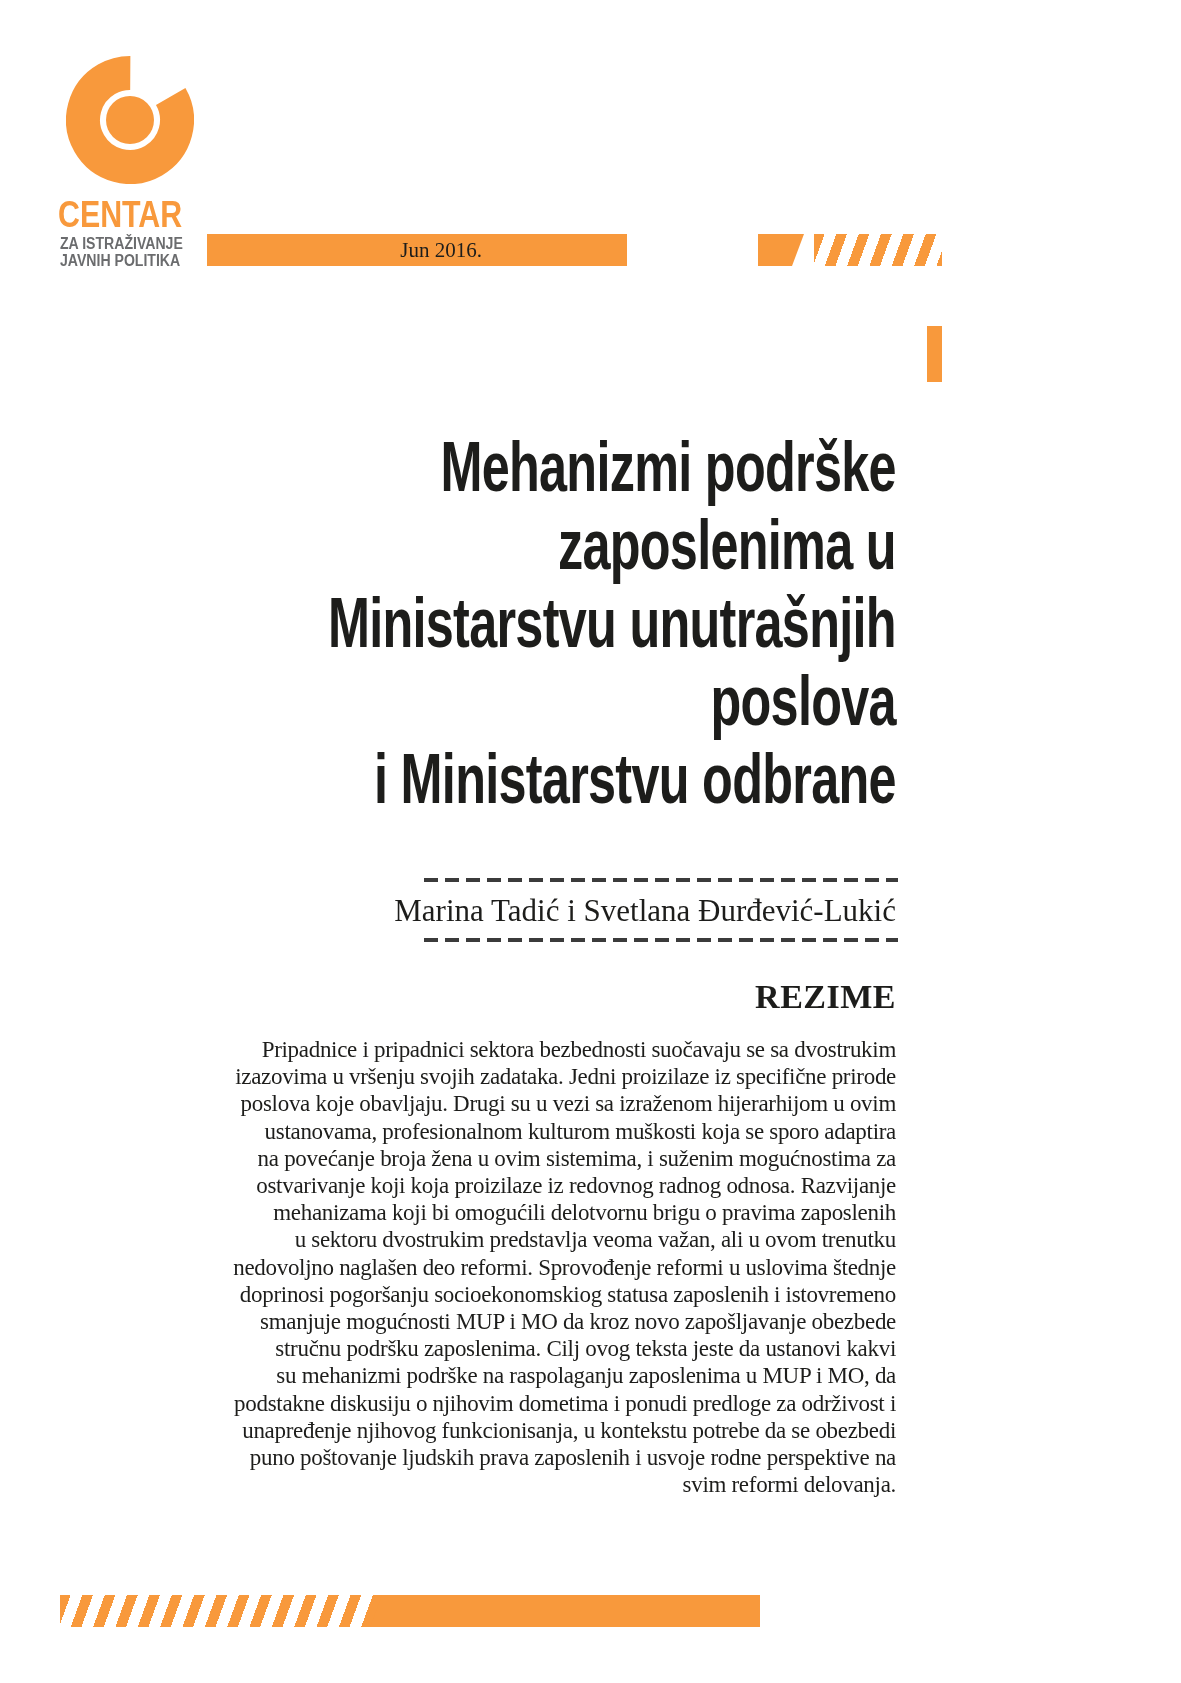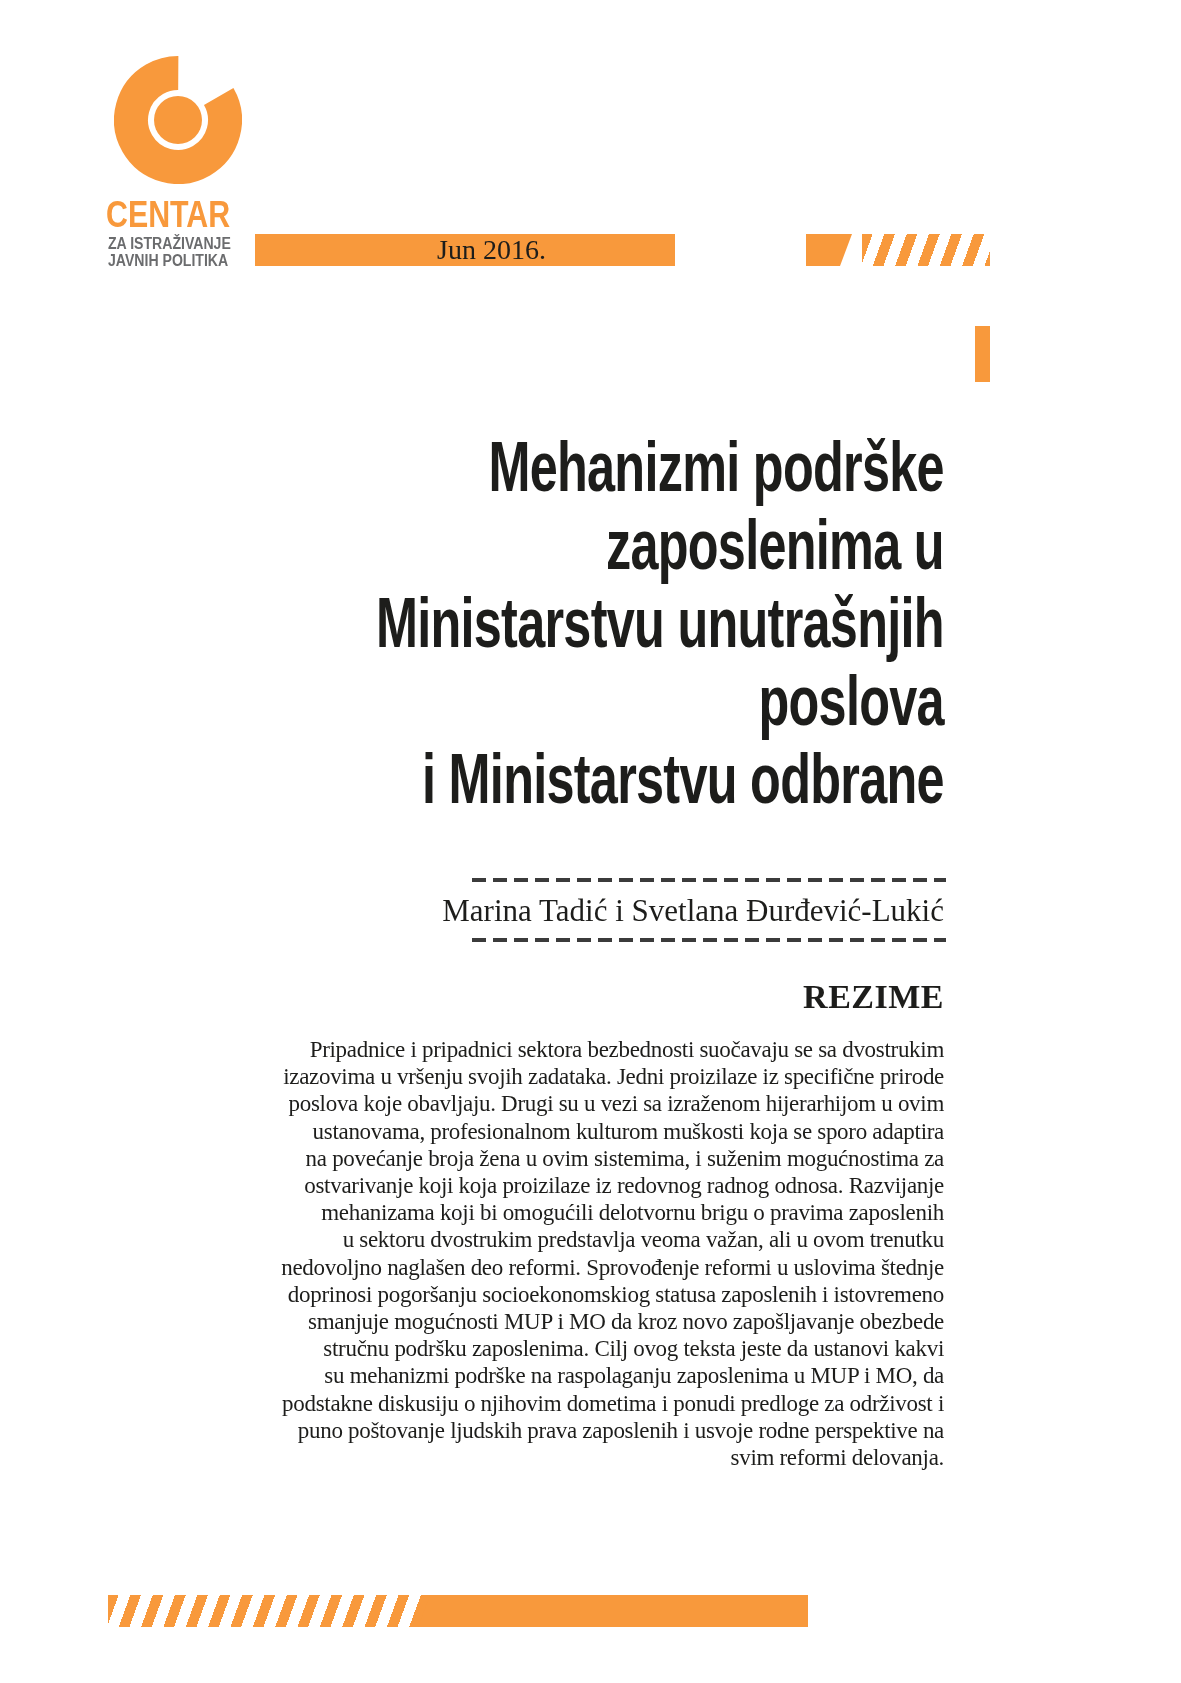--- a/index.html
+++ b/index.html
@@ -1,34 +1,34 @@
 <!DOCTYPE html>
 <html><head>
 <meta charset="utf-8">
 <style>
   html,body{margin:0;padding:0;background:#ffffff;}
   .page{position:relative;width:942px;height:1683px;background:#ffffff;overflow:hidden;
-        font-family:"Liberation Serif",serif;color:#1d1d1b;margin-left:48px;}
+        font-family:"Liberation Serif",serif;color:#1d1d1b;}
 
   
   .logo-mark{position:absolute;left:66px;top:56px;width:128px;height:128px;}
   .logo-brand{position:absolute;left:58px;top:198px;font-family:"Liberation Sans",sans-serif;
               font-weight:bold;font-size:37px;line-height:34px;color:#F8993C;
               transform:scaleX(0.82);transform-origin:left center;white-space:nowrap;}
   .logo-sub1{position:absolute;left:60px;top:235px;font-family:"Liberation Sans",sans-serif;
              font-weight:bold;font-size:16px;line-height:17px;color:#6B6C6E;
              transform:scaleX(0.88);transform-origin:left center;white-space:nowrap;}
   .logo-sub2{position:absolute;left:60px;top:252px;font-family:"Liberation Sans",sans-serif;
              font-weight:bold;font-size:16px;line-height:17px;color:#6B6C6E;
              transform:scaleX(0.88);transform-origin:left center;white-space:nowrap;}
 
   
   .top-bar-left{position:absolute;left:207px;top:234px;width:420px;height:32px;background:#F8993C;}
-  .top-date{position:absolute;right:444px;top:234px;height:32px;line-height:32px;
-            font-size:28px;color:#1d1d1b;white-space:nowrap;}
+  .top-date{position:absolute;right:460px;top:234px;height:32px;line-height:32px;
+            font-size:21px;color:#1d1d1b;white-space:nowrap;}
   .top-right-group{position:absolute;left:758px;top:234px;width:364px;height:32px;}
   .top-right-lead{position:absolute;left:0;top:0;width:46px;height:32px;background:#F8993C;
                   clip-path:polygon(0 0,100% 0,calc(100% - 12px) 100%,0 100%);}
   .top-right-stripes{position:absolute;left:56px;right:0;top:0;height:32px;
       background:repeating-linear-gradient(110deg,#F8993C 0 10px,transparent 10px 21px);}
 
   
   .policy-badge{position:absolute;left:927px;top:326px;width:196px;height:56px;background:#F8993C;
                 display:flex;align-items:flex-start;justify-content:center;}
   .policy-badge span{font-family:"Liberation Sans",sans-serif;font-weight:bold;font-size:34px;
@@ -105,20 +105,21 @@
     <div class="summary-line">na povećanje broja žena u ovim sistemima, i suženim mogućnostima za</div>
     <div class="summary-line">ostvarivanje koji koja proizilaze iz redovnog radnog odnosa. Razvijanje</div>
     <div class="summary-line">mehanizama koji bi omogućili delotvornu brigu o pravima zaposlenih</div>
     <div class="summary-line">u sektoru dvostrukim predstavlja veoma važan, ali u ovom trenutku</div>
     <div class="summary-line">nedovoljno naglašen deo reformi. Sprovođenje reformi u uslovima štednje</div>
     <div class="summary-line">doprinosi pogoršanju socioekonomskiog statusa zaposlenih i istovremeno</div>
     <div class="summary-line">smanjuje mogućnosti MUP i MO da kroz novo zapošljavanje obezbede</div>
     <div class="summary-line">stručnu podršku zaposlenima. Cilj ovog teksta jeste da ustanovi kakvi</div>
     <div class="summary-line">su mehanizmi podrške na raspolaganju zaposlenima u MUP i MO, da</div>
     <div class="summary-line">podstakne diskusiju o njihovim dometima i ponudi predloge za održivost i</div>
+    <div class="summary-line">unapređenje njihovog funkcionisanja, u kontekstu potrebe da se obezbedi</div>
     <div class="summary-line">puno poštovanje ljudskih prava zaposlenih i usvoje rodne perspektive na</div>
     <div class="summary-line">svim reformi delovanja.</div>
   </div>
 
   <div class="bottom-stripes"></div>
   <div class="bottom-bar"></div>
 
 </div>
 
 </body></html>

